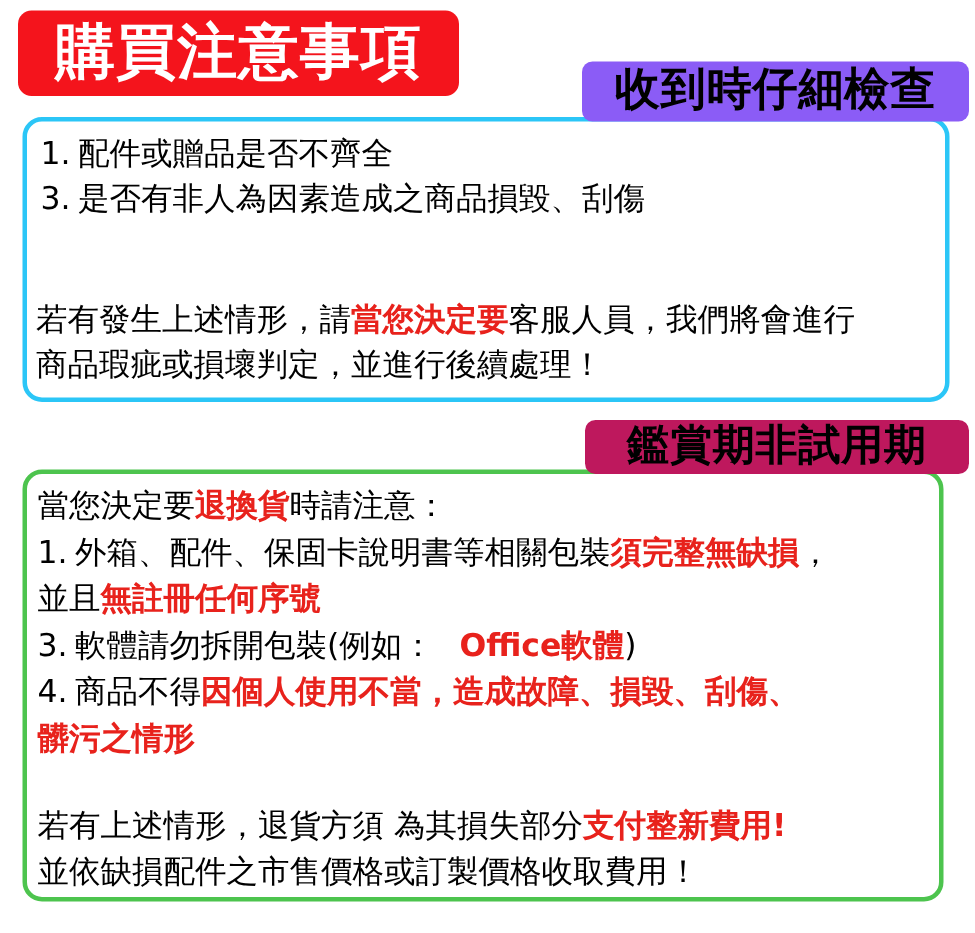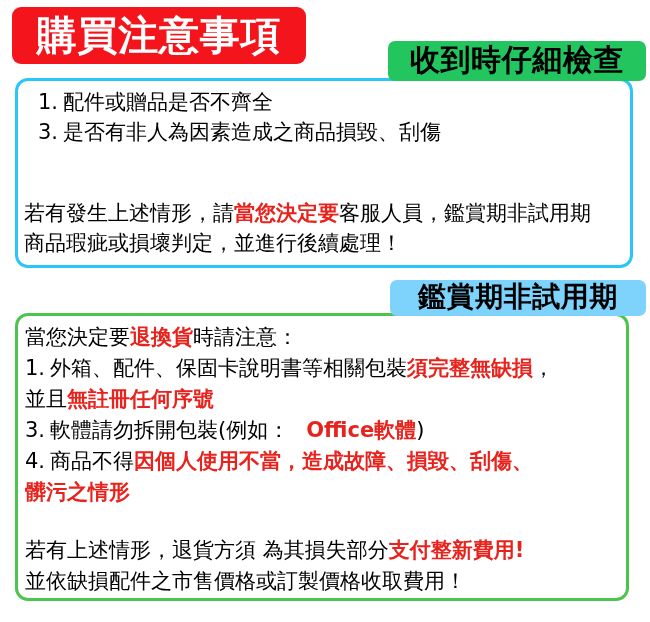--- a/index.html
+++ b/index.html
@@ -46,34 +46,34 @@
     font-size: 40px;
     line-height: 1;
     padding-bottom: 2px;
   }
 
   .badge-cyan {
     left: 388px;
     top: 41px;
     width: 258px;
     height: 40px;
-    background: #22c55e;
+    background: #8b5cf6;
     border-radius: 7px;
     color: #000000;
     font-size: 30px;
     line-height: 1;
     padding-bottom: 2px;
   }
 
   .badge-green {
     left: 390px;
     top: 280px;
     width: 256px;
     height: 36px;
-    background: #7dd3fc;
+    background: #be185d;
     border-radius: 7px;
     color: #000000;
     font-size: 28px;
     line-height: 1;
     padding-bottom: 2px;
   }
 
   
   .panel {
     position: absolute;
@@ -106,21 +106,21 @@
   
   .panel-text {
     position: absolute;
     font-size: 21px;
     line-height: 30px;
     color: #000000;
     white-space: nowrap;
   }
 
   .cyan-list {
-    left: 38px;
+    left: 27px;
     top: 87px;
   }
 
   .cyan-note {
     left: 24px;
     top: 198px;
   }
 
   .green-list {
     left: 25px;
@@ -167,21 +167,21 @@
     <span class="ln">
       <span class="num">1.</span><span class="gap"></span><span>配件或贈品是否不齊全</span>
     </span>
     <span class="ln">
       <span class="num">3.</span><span class="gap"></span><span>是否有非人為因素造成之商品損毀、刮傷</span>
     </span>
   </div>
 
   <div class="panel-text cyan-note">
     <span class="ln">
-      <span class="blk">若有發生上述情形，請</span><span class="red">當您決定要</span><span class="blk">客服人員，鑑賞期非試用期</span>
+      <span class="blk">若有發生上述情形，請</span><span class="red">當您決定要</span><span class="blk">客服人員，我們將會進行</span>
     </span>
     <span class="ln">商品瑕疵或損壞判定，並進行後續處理！</span>
   </div>
 
   <div class="panel-text green-list">
 
     <span class="ln">
       <span class="blk">當您決定要</span><span class="red">退換貨</span><span class="blk">時請注意：</span>
     </span>
 

